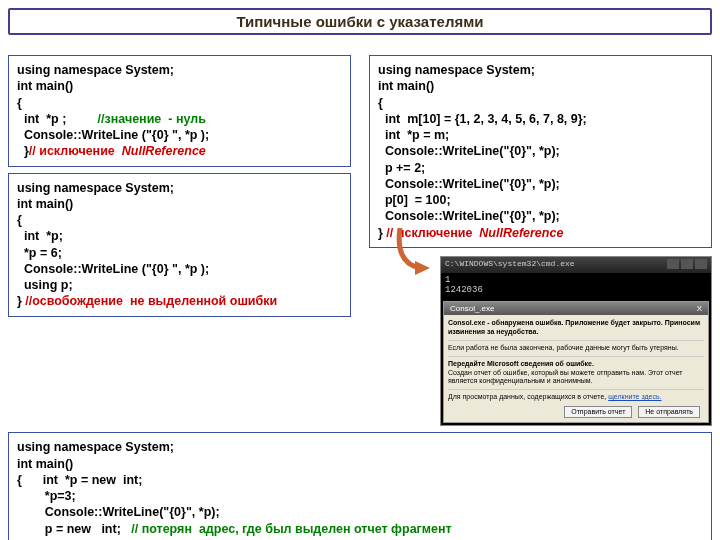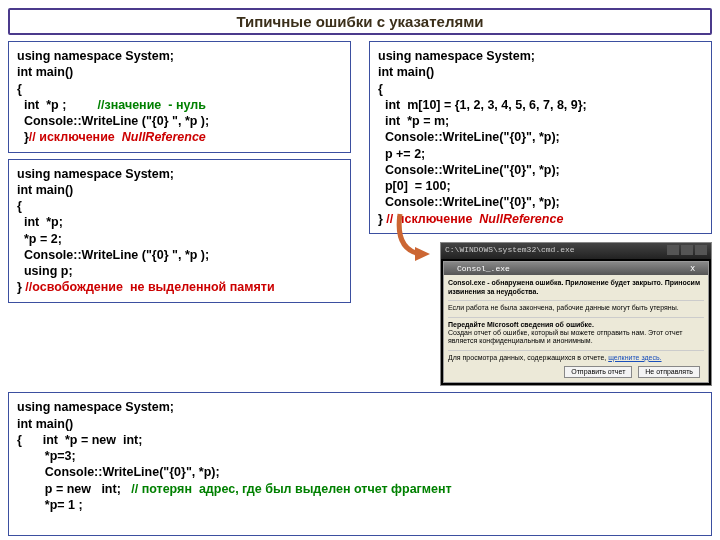--- a/index.html
+++ b/index.html
@@ -10,21 +10,21 @@
     width: 720px;
     box-sizing: border-box;
   }
   .title-box {
     border: 2px solid #4b3a8c;
     border-radius: 2px;
     text-align: center;
     font-weight: bold;
     font-size: 15px;
     padding: 3px 0;
-    margin-bottom: 6px;
+    margin-bottom: 20px;
     color: #3b2f1a;
   }
   .columns {
     display: flex;
     gap: 18px;
   }
   .col-left {
     flex: 1;
     display: flex;
     flex-direction: column;
@@ -97,26 +97,25 @@
     margin: 2px;
     padding: 4px;
     color: #000;
     font-family: Arial, sans-serif;
     font-size: 7px;
     line-height: 1.2;
   }
   .ss-dialog .hdr {
     background: linear-gradient(#888,#555);
     color:#fff;
-    padding:2px 13px;
+    padding:2px 6px;
     margin:-4px -4px 4px -4px;
     font-size:8px;
     display:flex;
     justify-content:space-between;
-    font-family:Liberation Mono, monospace;
   }
   .ss-dialog b { font-weight: bold; }
   .ss-dialog .section {
     border-top:1px solid #ccc;
     margin-top:4px;
     padding-top:3px;
   }
   .ss-dialog .btn {
     display:inline-block;
     border:1px solid #888;
@@ -144,24 +143,24 @@
 <span>int main()</span>
 <span>{</span>
 <span>  int  *p ;         </span><span class="green">//значение  - нуль</span>
 <span>  Console::WriteLine ("{0} ", *p );</span>
 <span>  }</span><span class="red">// исключение  </span><span class="red-italic">NullReference</span></div>
 
     <div class="code-box"><span>using namespace System;</span>
 <span>int main()</span>
 <span>{</span>
 <span>  int  *p;</span>
-<span>  *p = 2;</span>
+<span>  *p = 6;</span>
 <span>  Console::WriteLine ("{0} ", *p );</span>
 <span>  using p;</span>
-<span>} </span><span class="red">//освобождение  не выделенной памяти</span></div>
+<span>} </span><span class="red">//освобождение  не выделенной ошибки</span></div>
 
   </div>
 
   <div class="col-right right-wrap">
     <div class="code-box right-box"><span>using namespace System;</span>
 <span>int main()</span>
 <span>{</span>
 <span>  int  m[10] = {1, 2, 3, 4, 5, 6, 7, 8, 9};</span>
 <span>  int  *p = m;</span>
 <span>  Console::WriteLine("{0}", *p);</span>
@@ -173,20 +172,22 @@
 <div class="arrow"><svg class="arrow-svg" viewBox="0 0 50 60">
             <path d="M10 5 Q 5 40 30 45" stroke="#cc6633" stroke-width="5" fill="none"></path>
             <path d="M25 38 L40 45 L25 52 Z" fill="#cc6633"></path>
           </svg></div></div>
 
     <div class="screenshot">
       <div class="ss-title">
         <span>C:\WINDOWS\system32\cmd.exe</span>
         <span class="ss-title-btns"><span></span><span></span><span></span></span>
       </div>
+      <div class="ss-console"><span>1</span>
+<span>1242036</span></div>
       <div class="ss-dialog">
         <div class="hdr">
             <span>Consol_.exe</span>
             <span>X</span>
           </div>
         <b>Consol.exe - обнаружена ошибка. Приложение будет закрыто. Приносим извинения за неудобства.</b>
         <div class="section">Если работа не была закончена, рабочие данные могут быть утеряны.</div>
         <div class="section">
           <b>Передайте Microsoft сведения об ошибке.</b><br>
           <span>Создан отчет об ошибке, который вы можете отправить нам. Этот отчет является конфиденциальным и анонимным.</span>

